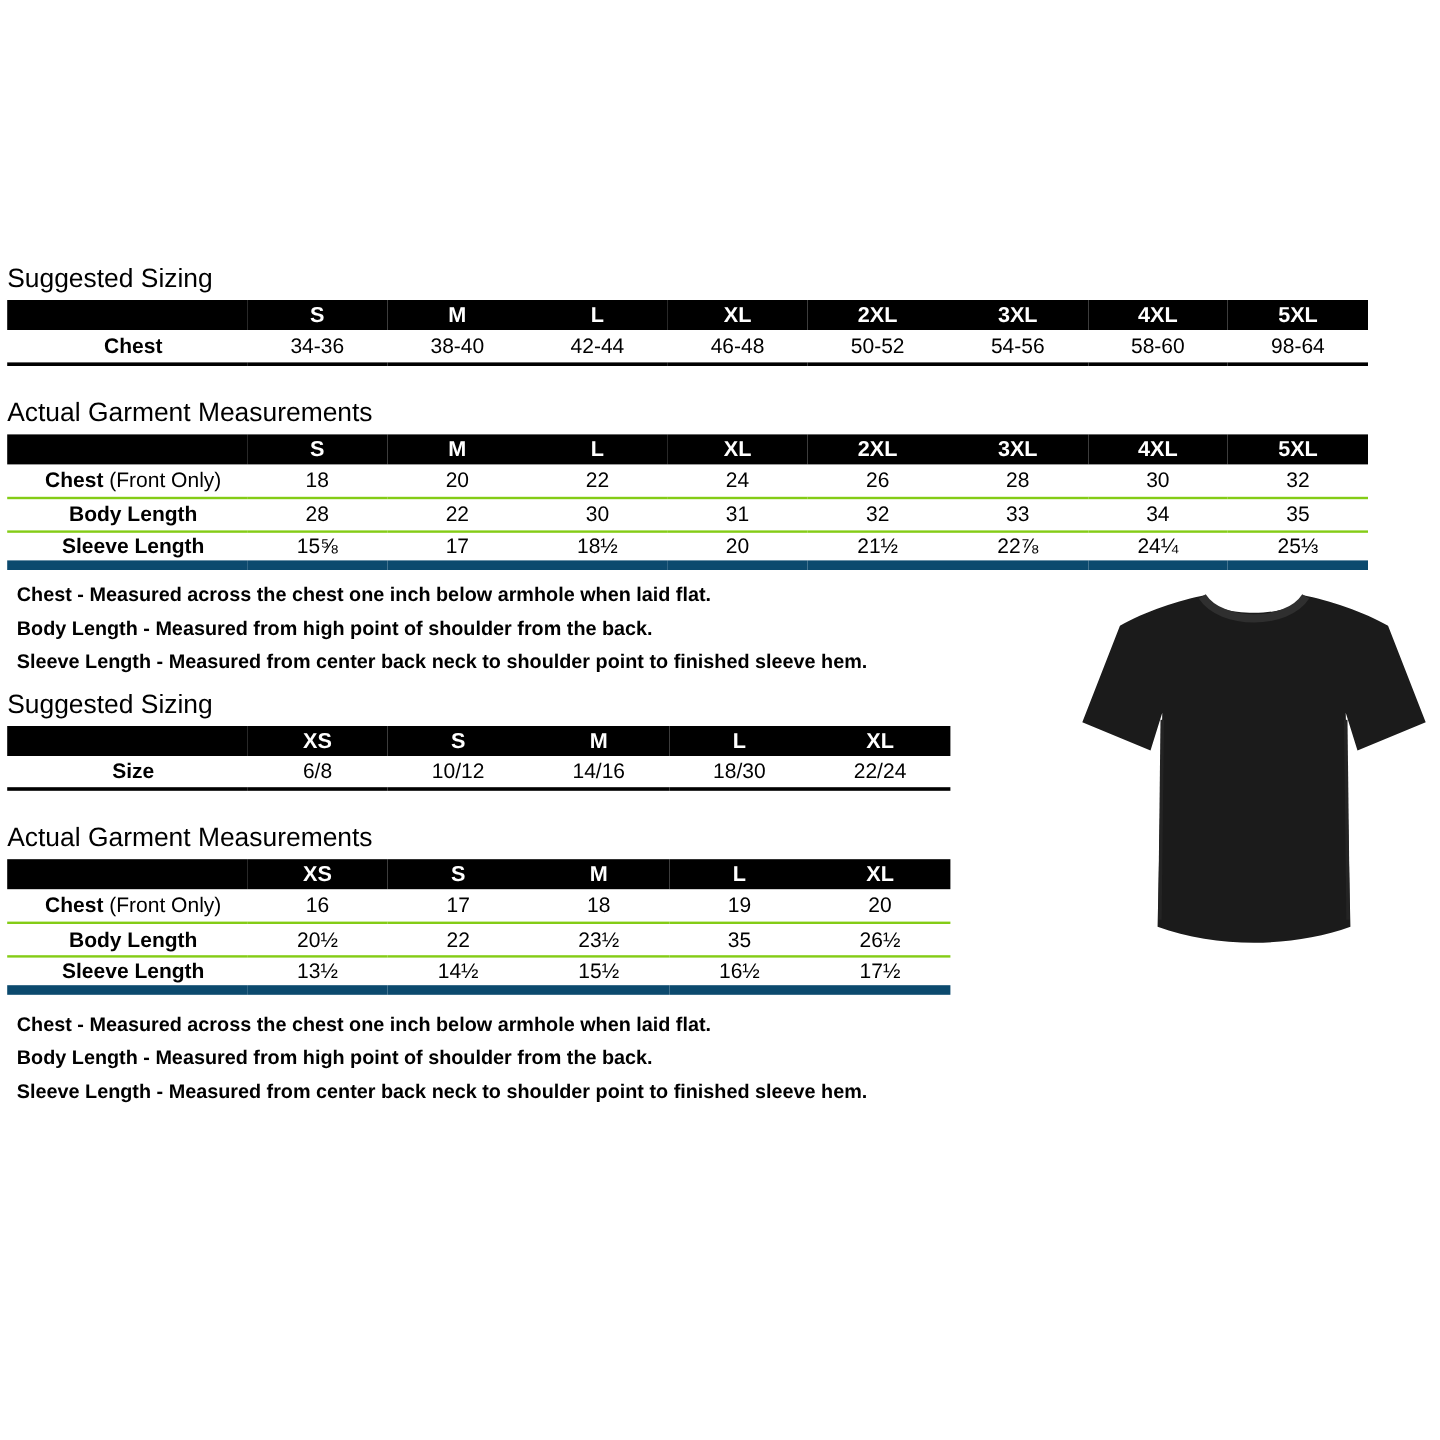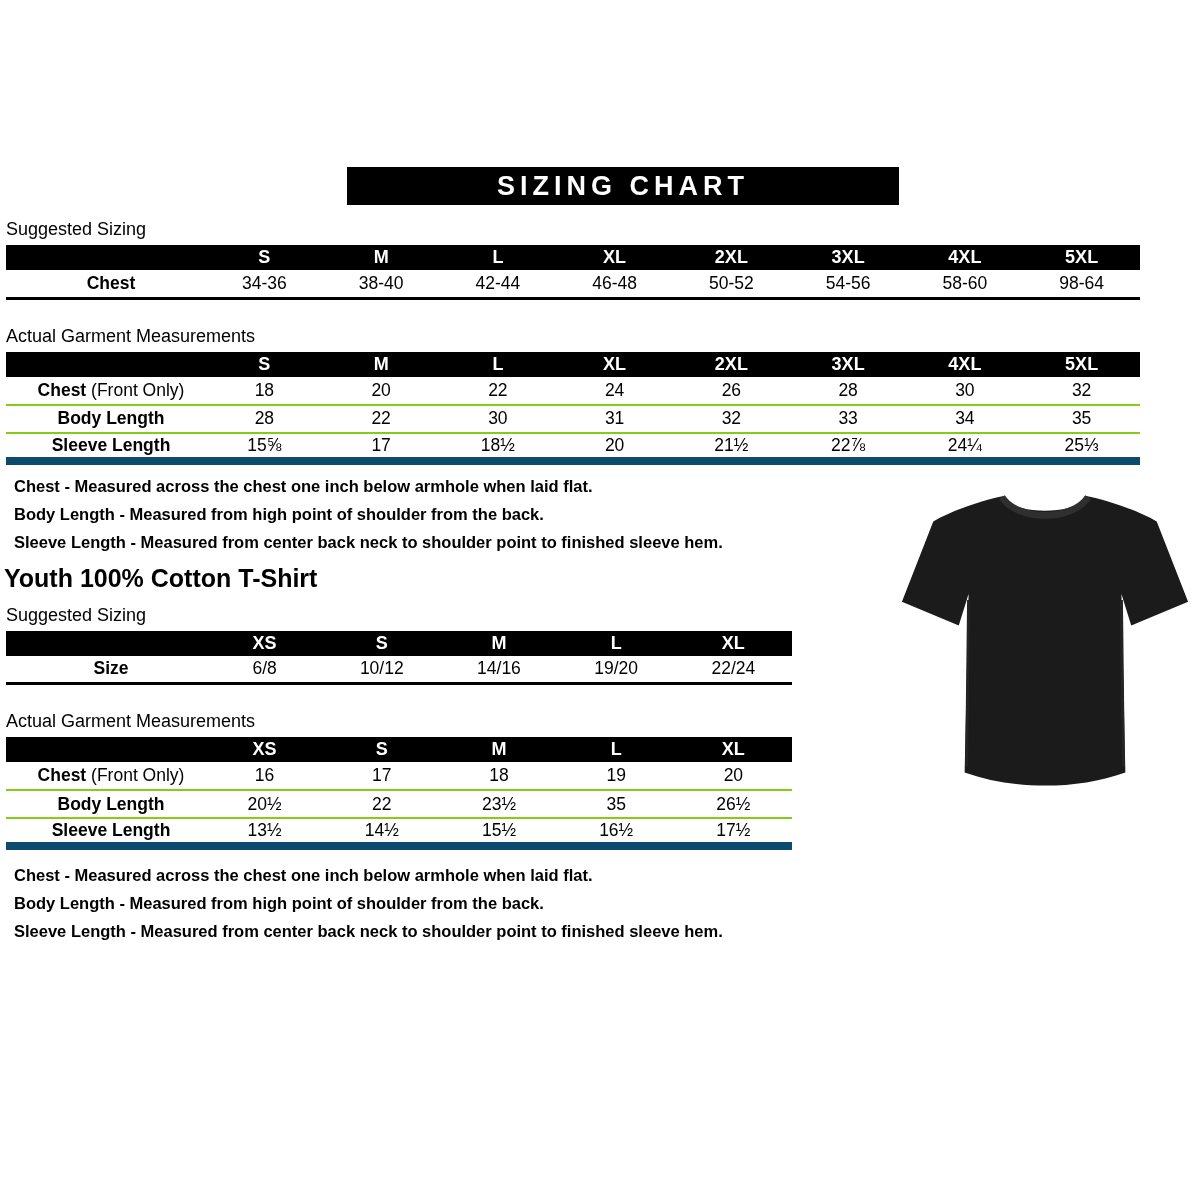--- a/index.html
+++ b/index.html
@@ -12,21 +12,21 @@
   .content { position:absolute; top:0; left:0; width:1200px; padding:167px 0 0 6px; }
 
   .header-row { position:relative; height:44px; }
   .title { font-size:27px; font-weight:normal; margin-left:8px; line-height:38px; }
   .banner {
     position:absolute; left:341px; top:0; width:552px; height:38px;
     background:#000; color:#fff; font-weight:bold; font-size:27px;
     letter-spacing:5px; display:flex; align-items:center; justify-content:center;
   }
 
-  .section-label { font-size:18px; font-weight:normal; }
+  .section-label { font-size:22px; font-weight:normal; }
   .lbl-sug-1 { margin-top:8px; margin-bottom:5px; }
   .lbl-agm-1 { margin-top:26px; margin-bottom:5px; }
   .lbl-sug-2 { margin-top:12px; margin-bottom:5px; }
   .lbl-agm-2 { margin-top:26px; margin-bottom:5px; }
 
   table { border-collapse:collapse; table-layout:fixed; }
   .adult-tbl { width:1134px; }
   .youth-tbl { width:786px; }
   th, td { font-size:17.5px; text-align:center; height:28px; padding:0; vertical-align:middle; }
   tr.hdr th { background:#000; color:#fff; font-weight:bold; height:25px; font-size:18px; }
@@ -43,21 +43,20 @@
   .youth-title { font-size:25px; font-weight:bold; margin-top:12px; margin-left:-2px; }
 
   .tshirt-wrap { position:absolute; left:898px; top:478px; width:294px; height:332px; }
 </style>
 </head>
 <body>
 
 <div class="content">
 
   <div class="header-row">
-    <div class="banner">SIZING CHART</div>
   </div>
 
   <div class="section-label lbl-sug-1">Suggested Sizing</div>
 
   <table class="adult-tbl">
     <colgroup>
       <col style="width:200px">
         <col>
         <col>
         <col>
@@ -154,21 +153,20 @@
     </tr>
   </tbody>
     </table>
 
   <div class="notes">
     <div class="note">Chest - Measured across the chest one inch below armhole when laid flat.</div>
     <div class="note">Body Length - Measured from high point of shoulder from the back.</div>
     <div class="note">Sleeve Length - Measured from center back neck to shoulder point to finished sleeve hem.</div>
   </div>
 
-  <div class="youth-title">Youth 100% Cotton T-Shirt</div>
 
   <div class="section-label lbl-sug-2">Suggested Sizing</div>
 
   <table class="youth-tbl">
     <colgroup>
       <col style="width:200px">
         <col>
         <col>
         <col>
         <col>
@@ -181,21 +179,21 @@
       <th>S</th>
       <th>M</th>
       <th>L</th>
       <th>XL</th>
     </tr>
     <tr class="thick-b">
       <td class="lbl">Size</td>
       <td>6/8</td>
       <td>10/12</td>
       <td>14/16</td>
-      <td>19/20</td>
+      <td>18/30</td>
       <td>22/24</td>
     </tr>
   </tbody>
     </table>
 
   <div class="section-label lbl-agm-2">Actual Garment Measurements</div>
 
   <table class="youth-tbl">
     <colgroup>
       <col style="width:200px">

